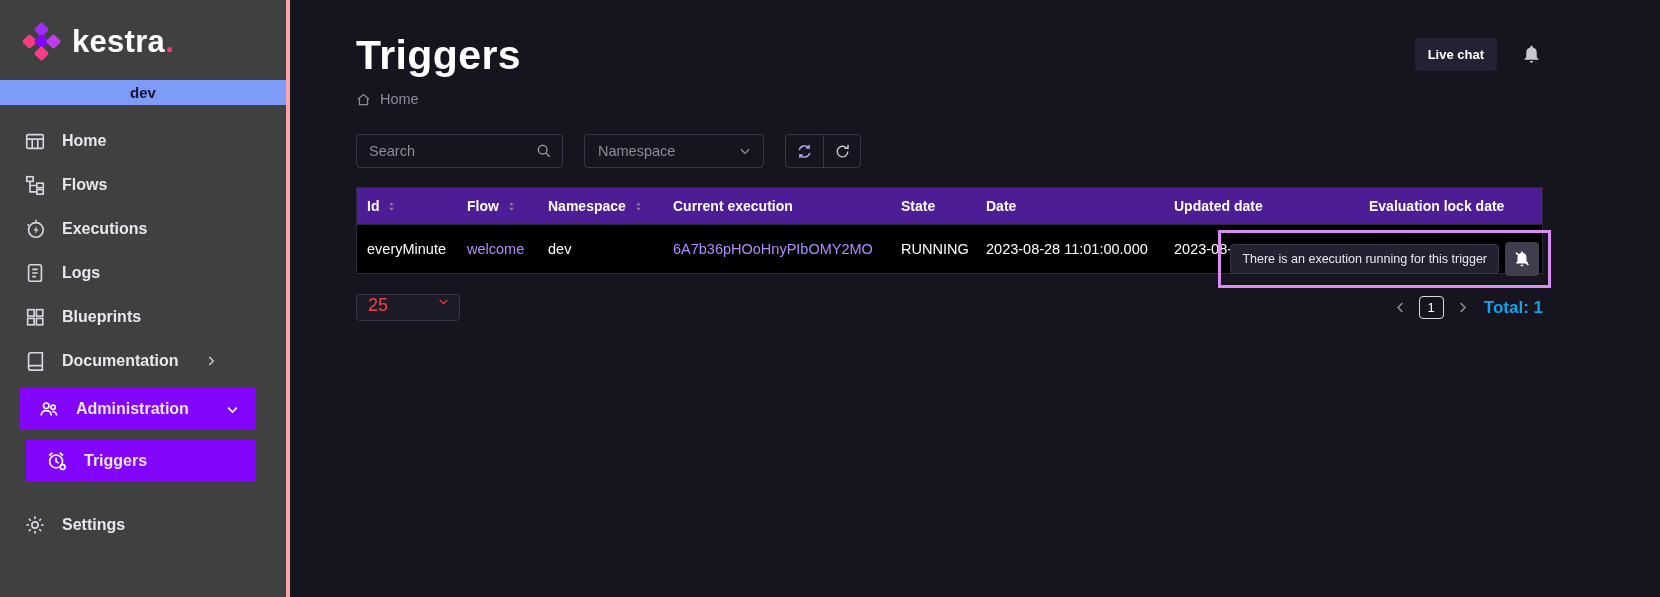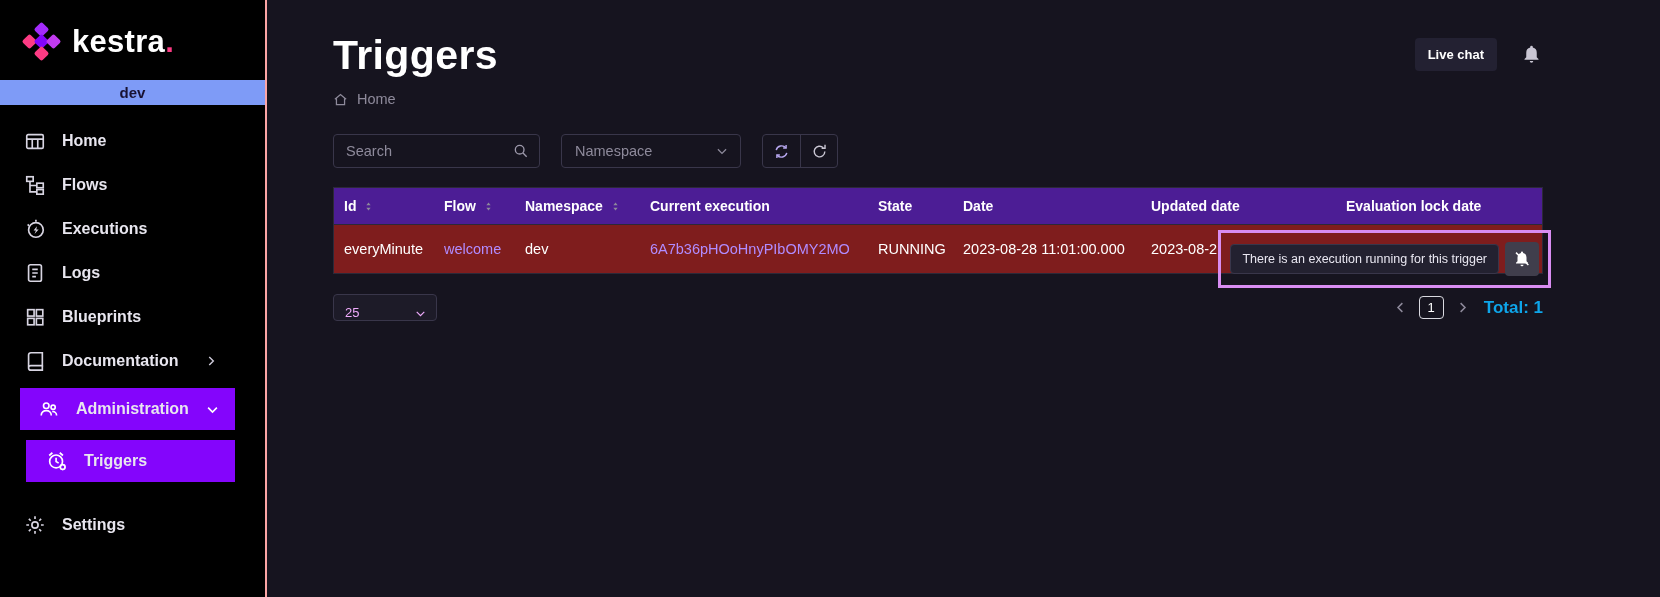--- a/index.html
+++ b/index.html
@@ -7,23 +7,23 @@
   body {
     background:#16141f;
     font-family:"Liberation Sans", sans-serif;
     color:#ffffff;
     display:flex;
   }
   svg { display:block; }
 
   
   .sidebar {
-    width:267px; flex-shrink:0;
-    background:#000000;
-    border-right:2px solid #fca5a5;
+    width:290px; flex-shrink:0;
+    background:#404040;
+    border-right:4px solid #fca5a5;
     display:flex; flex-direction:column;
   }
   .logo-row { display:flex; align-items:center; gap:10px; padding:22px 0 18px 22px; }
   .logo-mark { width:40px; height:40px; position:relative; }
   .diamond { position:absolute; width:11px; height:11px; transform:rotate(45deg); border-radius:2px; }
   .d1 { left:14px; top:2px;  background:#a32bfb; }
   .d2 { left:2px;  top:14px; background:#fd3b84; }
   .d3 { left:14px; top:14px; background:#8405fc; }
   .d4 { left:26px; top:14px; background:#c23bf0; }
   .d5 { left:14px; top:26px; background:#fd3b84; }
@@ -106,21 +106,21 @@
   
   .table-wrap { margin-top:19px; position:relative; border:1px solid #2c2938; }
   table { width:100%; border-collapse:collapse; table-layout:fixed; }
   thead tr { background:#4c1d95; }
   th {
     text-align:left; font-size:14px; font-weight:700; color:#ffffff;
     padding:10px 10px 10px 10px; border-bottom:1px solid #2c2938;
   }
   .th-inner { display:flex; align-items:center; gap:6px; }
   .sort-icon { color:#8e8a9b; flex-shrink:0; cursor:pointer; }
-  tbody tr { background:#7f1d1d; }
+  tbody tr { background:#000000; }
   td { font-size:14.5px; padding:16px 10px; white-space:nowrap; overflow:hidden; }
   .cell-link { color:#b18cff; cursor:pointer; text-decoration:none; }
 
   
   .lock-overlay {
     position:absolute; top:42px; right:-9px;
     display:flex; align-items:center; gap:6px;
     border:3px solid #d98df2; padding:9px;
   }
   .tooltip-box {
@@ -131,22 +131,22 @@
     width:34px; height:34px; background:#403e4c; border:none; border-radius:4px;
     display:flex; align-items:center; justify-content:center;
     color:#ffffff; cursor:pointer;
   }
 
   
   .footer-row { margin-top:20px; display:flex; justify-content:space-between; align-items:center; }
   .page-size-select {
     width:104px; height:27px;
     border:1px solid #39364a; border-radius:4px; background:#1d1b28;
-    display:flex; align-items:flex-end; justify-content:space-between;
-    padding:0 9px 0 11px; font-size:13px; color:#f0abfc; cursor:pointer;
+    display:flex; align-items:flex-start; justify-content:space-between;
+    padding:0 9px 0 11px; font-size:18px; color:#ef4444; cursor:pointer;
   }
   .pager { display:flex; align-items:center; gap:11px; }
   .pg-chevron { color:#8e8a9b; cursor:pointer; display:flex; }
   .page-num {
     border:1px solid #d9d9e0; border-radius:4px; background:transparent;
     color:#ffffff; font-size:13px; padding:3px 8px; cursor:pointer; font-family:inherit;
   }
   .total-label { color:#0ea5e9; font-size:17px; font-weight:600; margin-left:3px; }
 </style>
 </head>

